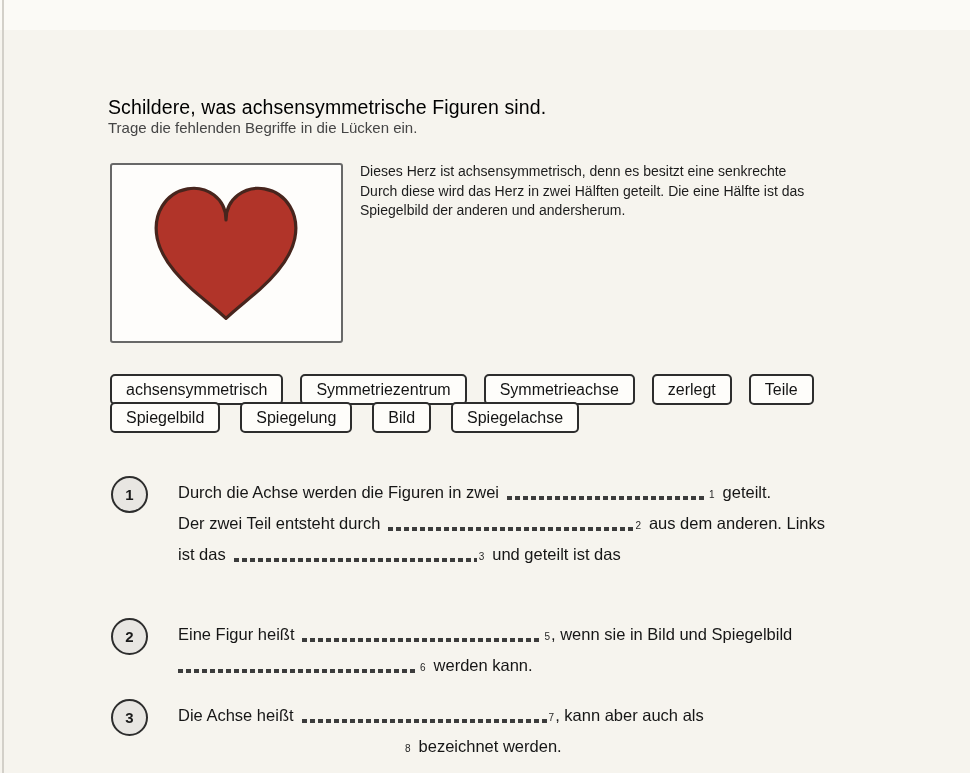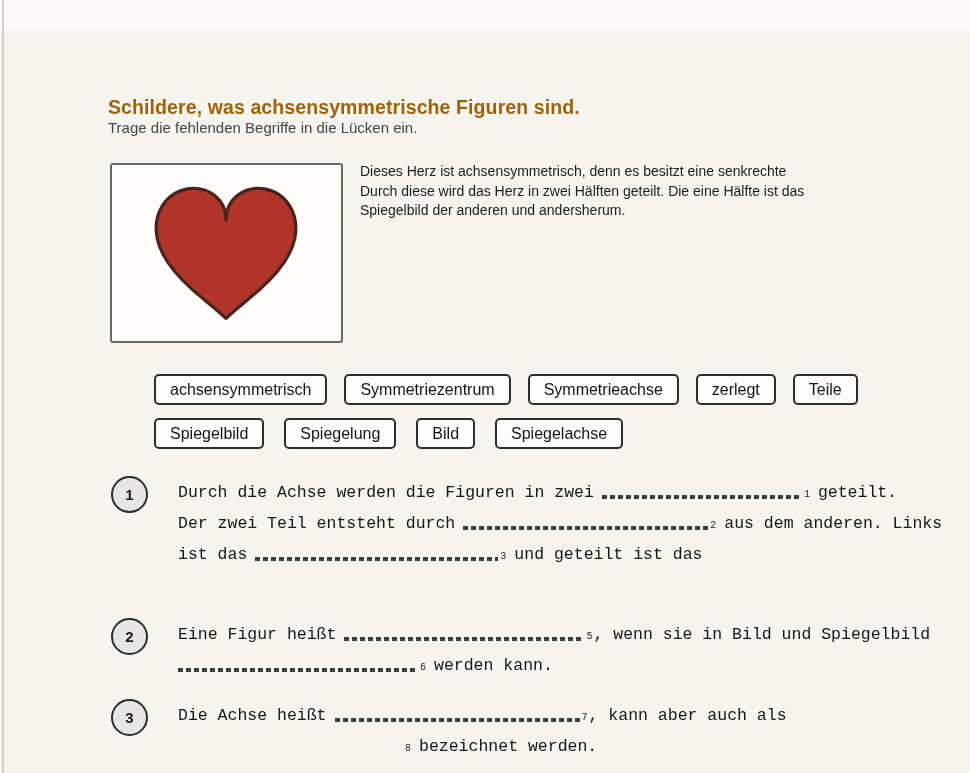--- a/index.html
+++ b/index.html
@@ -8,44 +8,44 @@
     position: relative;
     background: #f6f4ee;
     font-family: "Liberation Sans", "DejaVu Sans", sans-serif;
     overflow: hidden;
   }
   .top-band { position: absolute; left: 0; top: 0; width: 970px; height: 30px; background: #fbfaf6; }
   .left-hairline { position: absolute; left: 2px; top: 0; width: 2px; height: 773px; background: #d3d0c9; }
 
   .title {
     position: absolute; left: 108px; top: 83px;
-    font-size: 19.5px; font-weight: bold; color: #a16207; letter-spacing: 0.1px;
+    font-size: 19.5px; font-weight: normal; color: #000000; letter-spacing: 0.1px;
   }
   .subtitle {
     position: absolute; left: 108px; top: 119px;
     font-size: 15px; color: #454545;
   }
 
   .heart-box {
     position: absolute; left: 110px; top: 163px;
     width: 229px; height: 176px;
     background: #fefdfb;
     border: 2px solid #686868;
     border-radius: 3px;
   }
   .heart-box svg { position: absolute; left: 34px; top: 11px; }
 
   .intro {
     position: absolute; left: 360px; top: 162px;
     font-size: 14px; line-height: 19.5px; color: #1c1c1c;
   }
 
-  .word-row { position: absolute; left: 110px; display: flex; gap: 17px; margin-left: 44px; }
+  .word-row { position: absolute; left: 110px; display: flex; gap: 17px; }
   .word-row.row1 { top: 374px; }
-  .word-row.row2 { top: 418px; gap: 20px; }
+  .word-row.row2 { top: 402px; gap: 20px; }
   .chip {
     box-sizing: border-box;
     height: 31px; padding: 0 14px;
     background: #fefdfa;
     border: 2px solid #2d2d2d;
     border-radius: 5px;
     font-family: "Liberation Sans", "DejaVu Sans", sans-serif;
     font-size: 16px; color: #141414;
     display: flex; align-items: center;
     cursor: pointer;
@@ -58,21 +58,20 @@
     border: 2px solid #2d2d2d; border-radius: 50%;
     background: #e8e6e2;
     font-size: 15px; font-weight: bold; color: #1a1a1a;
     display: flex; align-items: center; justify-content: center;
   }
   .qlines { position: absolute; left: 67px; top: 1px; width: 730px; }
   .qline {
     height: 31px; line-height: 31px;
     font-size: 16.5px; color: #161616;
     white-space: nowrap;
-    font-family: Liberation Mono, monospace;
   }
   .qtext.pre { margin-right: 8px; }
   .blank {
     display: inline-block; height: 4px;
     background: repeating-linear-gradient(90deg, #3c3c3c 0 5px, transparent 5px 8px);
     vertical-align: -2px;
   }
   .blank.noline { background: none; }
   .blank-num { font-size: 10px; color: #262626; margin: 0 8px 0 2px; }
 </style>

